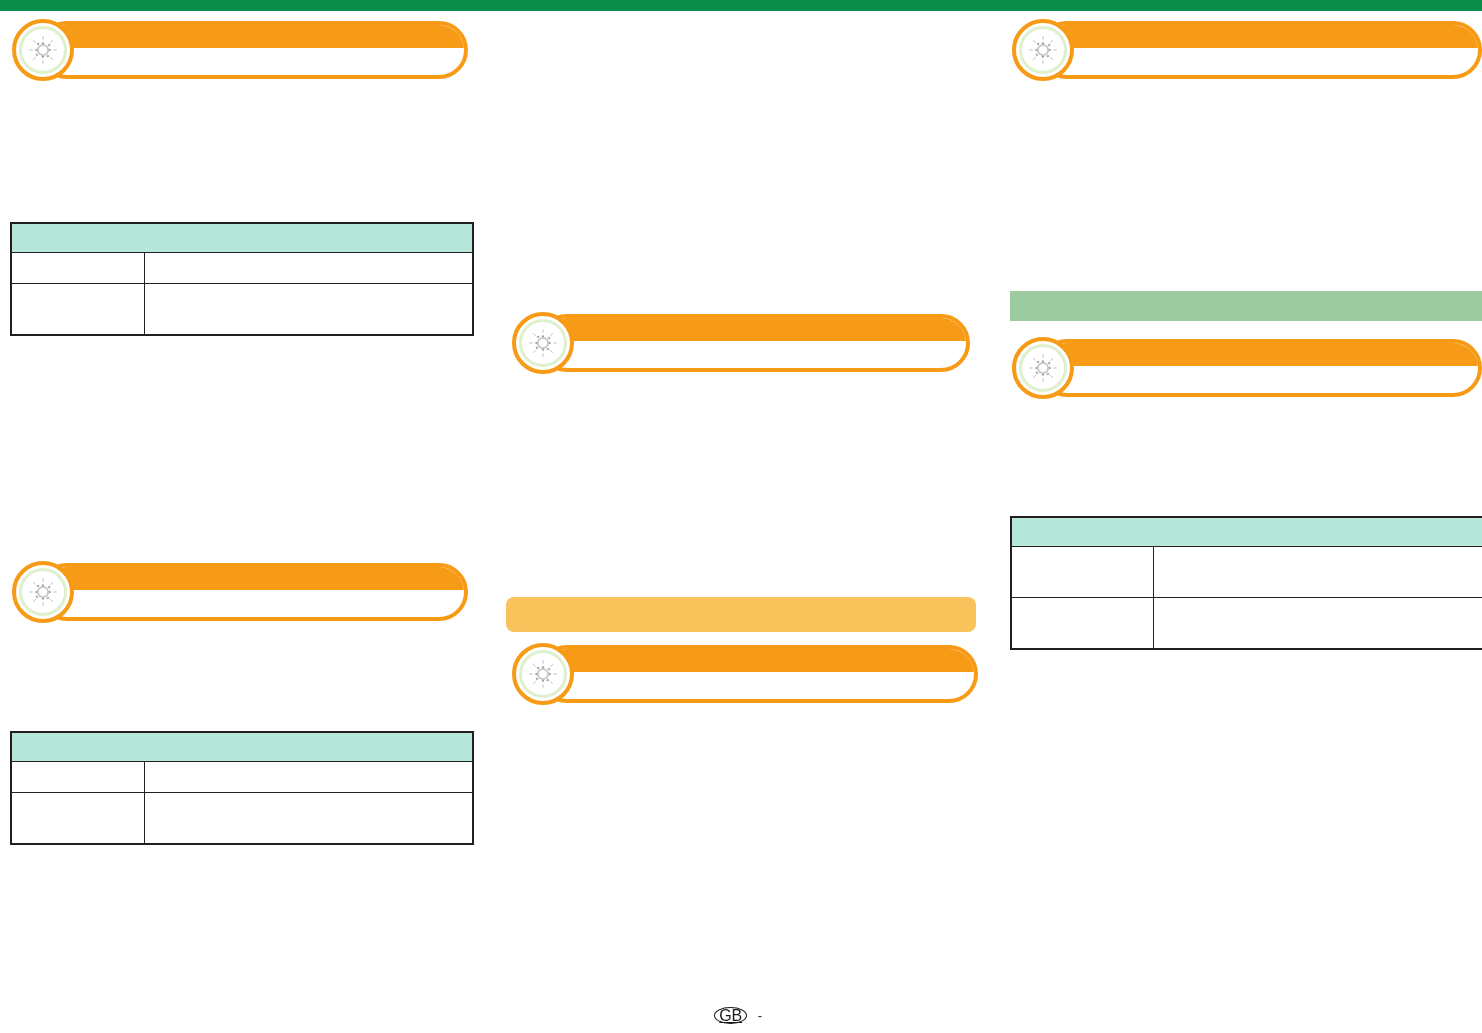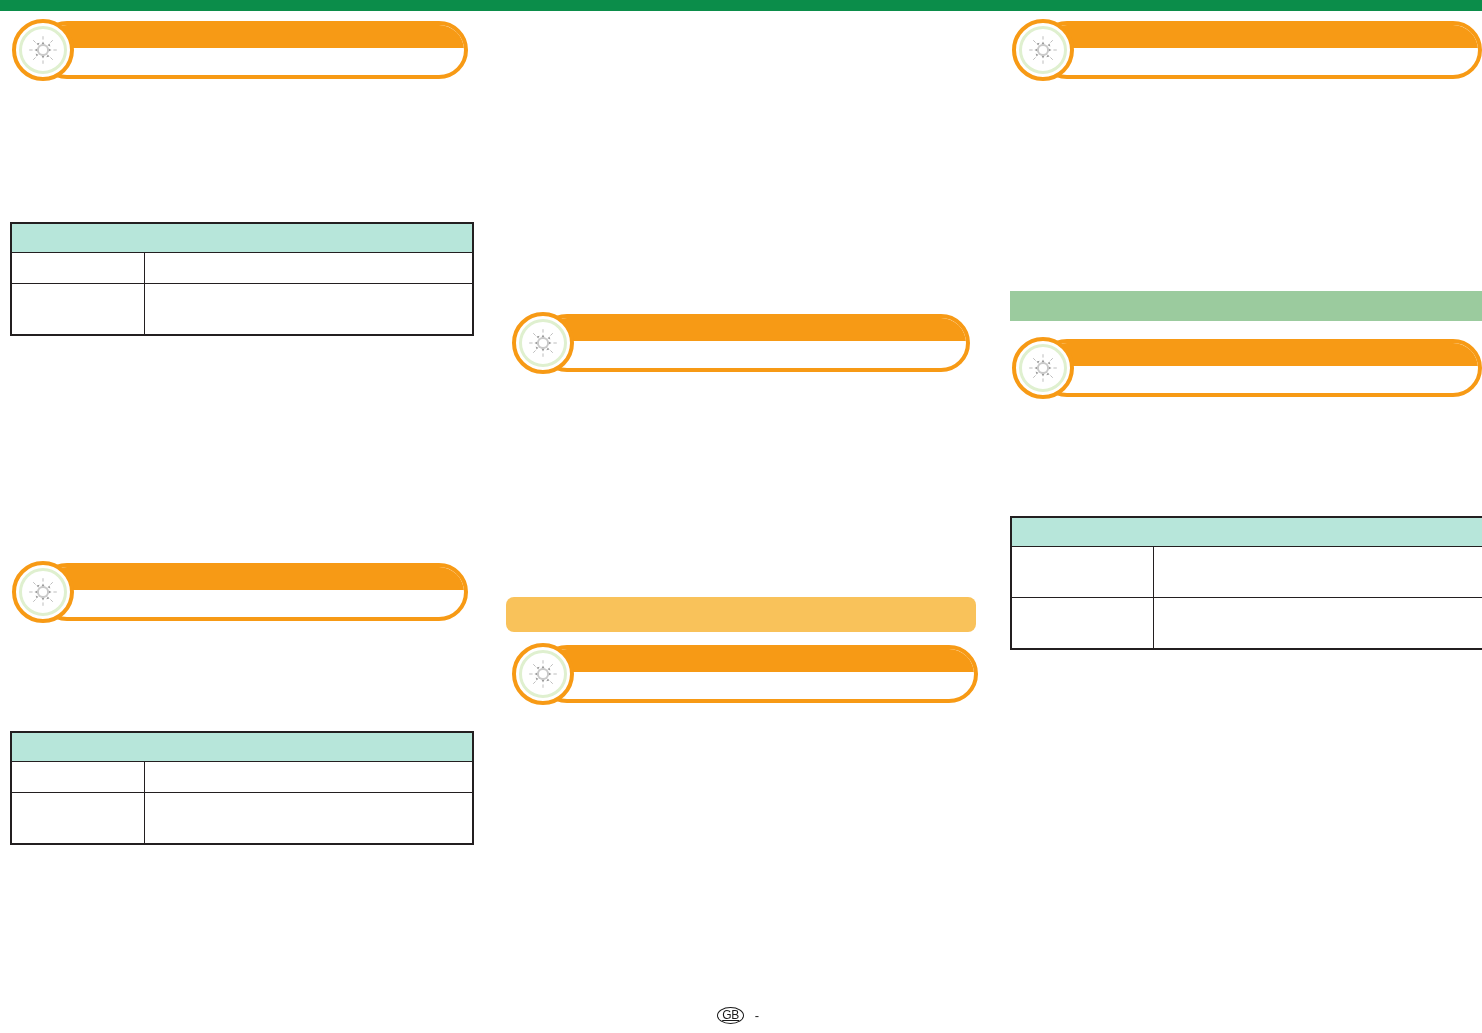--- a/index.html
+++ b/index.html
@@ -193,21 +193,21 @@
     width: 1482px;
     text-align: center;
     font-size: 13px;
     color: #1a1a1a;
   }
   .footer .gb-mark {
     display: inline-block;
     border: 1.4px solid #1a1a1a;
     border-radius: 50%;
     padding: 0 4px;
-    font-size: 12px;
+    font-size: 16px;
     line-height: 15px;
     letter-spacing: -0.2px;
     vertical-align: middle;
     text-decoration: underline;
   }
   .footer .page-sep {
     display: inline-block;
     margin-left: 7px;
     vertical-align: middle;
   }

